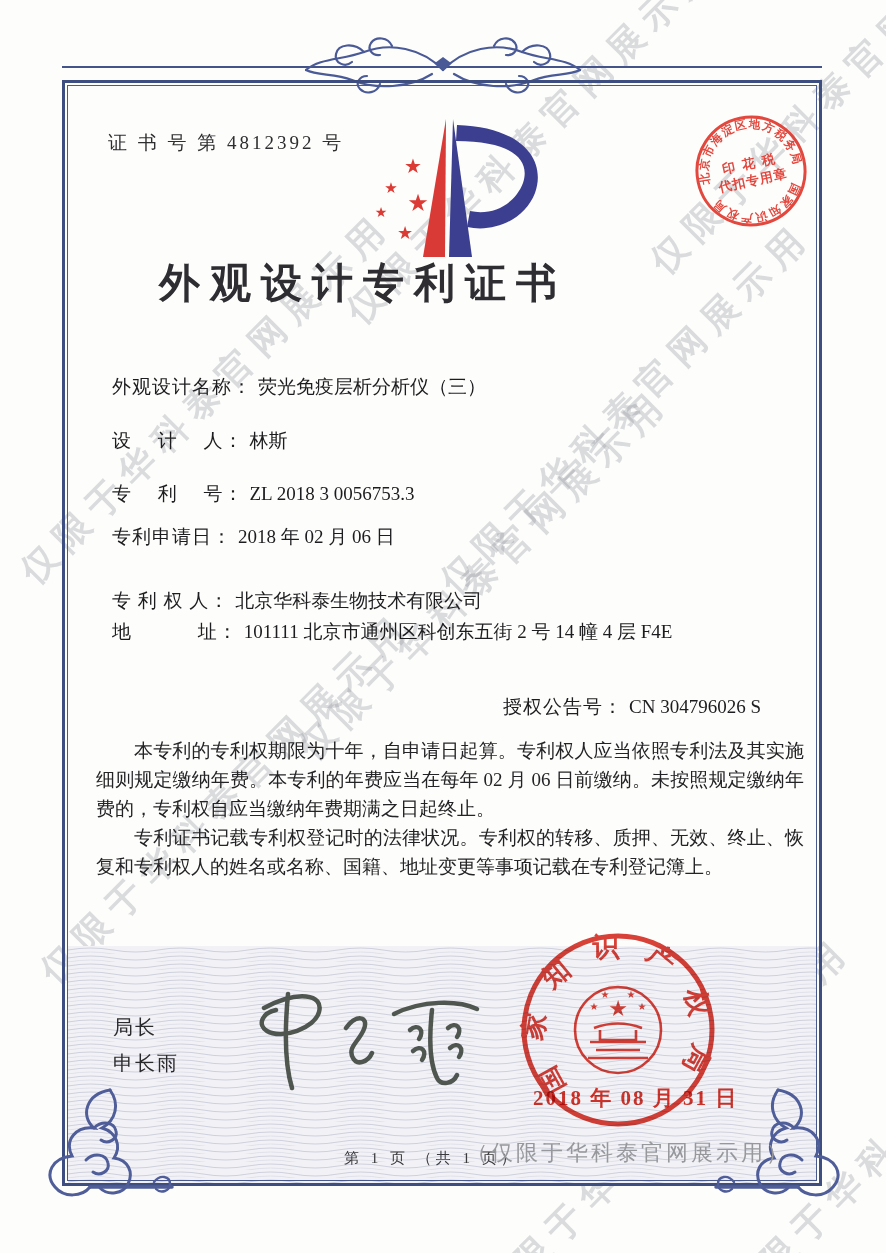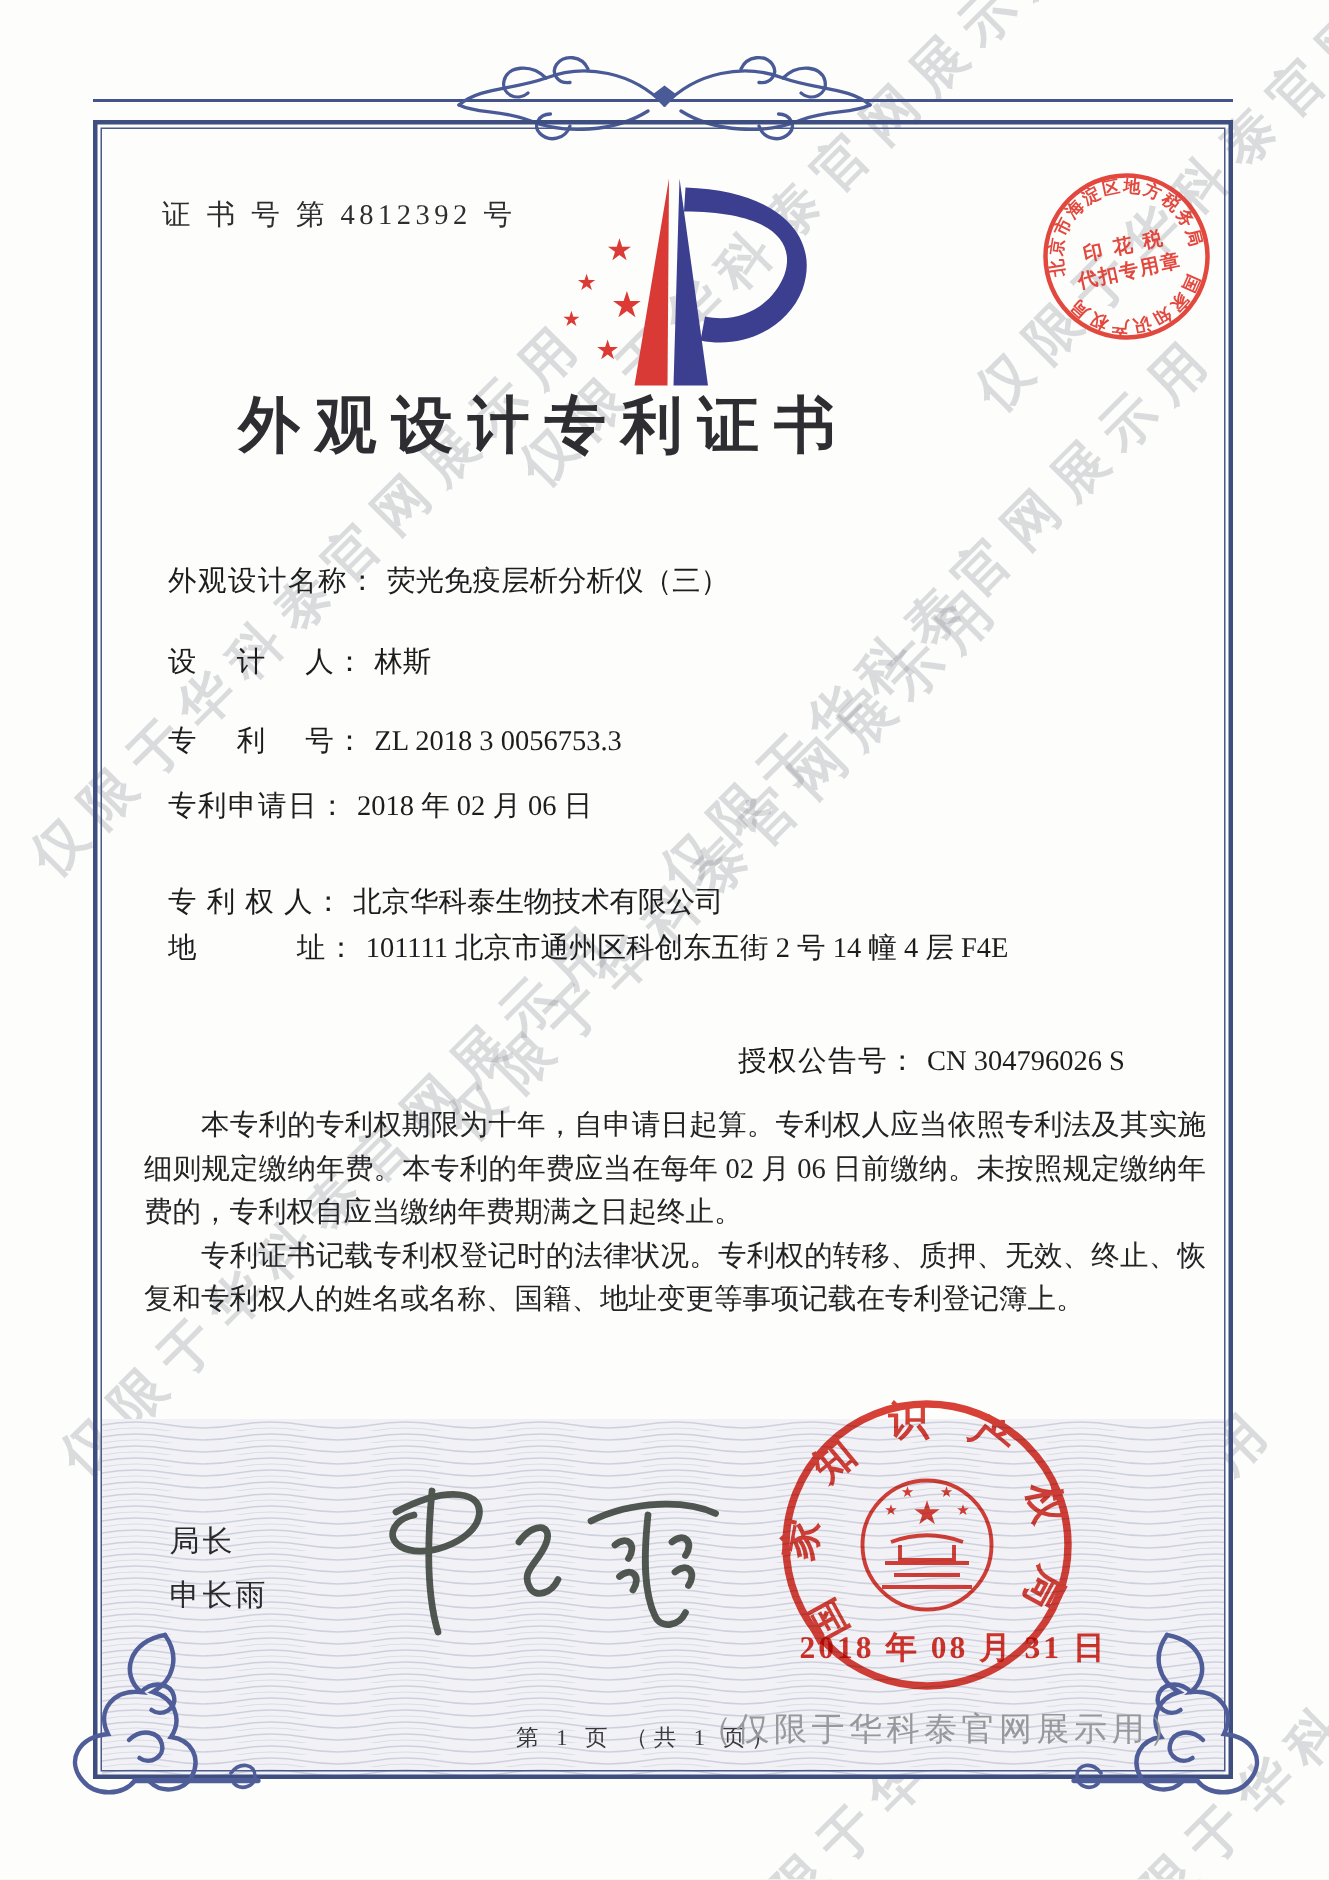--- a/index.html
+++ b/index.html
@@ -27,21 +27,21 @@
   .cert-no { position:absolute; left:108px; top:130px; font-size:19px; letter-spacing:3px; color:#2e2e30; }
 
   .logo { position:absolute; left:325px; top:115px; width:235px; height:150px; }
 
   .title { position:absolute; left:0; top:256px; width:726px; text-align:center;
            font-size:41px; font-weight:700; letter-spacing:10px; color:#2e2e32; }
 
   .frow { position:absolute; left:112px; font-size:19px; color:#1d1d1f; white-space:nowrap; }
   .frow .flabel { letter-spacing:1px; }
   .frow .fvalue { margin-left:6px; }
-  .frow.right { left:492px; }
+  .frow.right { left:503px; }
 
   .paras { position:absolute; left:96px; top:736px; width:708px; font-size:19px;
            line-height:29px; color:#242426; text-align:justify; }
   .paras p { text-indent:2em; margin:0; }
 
   .signer-title { position:absolute; left:113px; top:1014px; font-size:20px; color:#2a2a2c; letter-spacing:2px; }
   .signer-name  { position:absolute; left:113px; top:1050px; font-size:20px; color:#2a2a2c; letter-spacing:2px; }
   .signature { position:absolute; left:226px; top:984px; width:260px; height:110px; }
 
   .tax-stamp { position:absolute; left:686px; top:106px; width:130px; height:130px;

